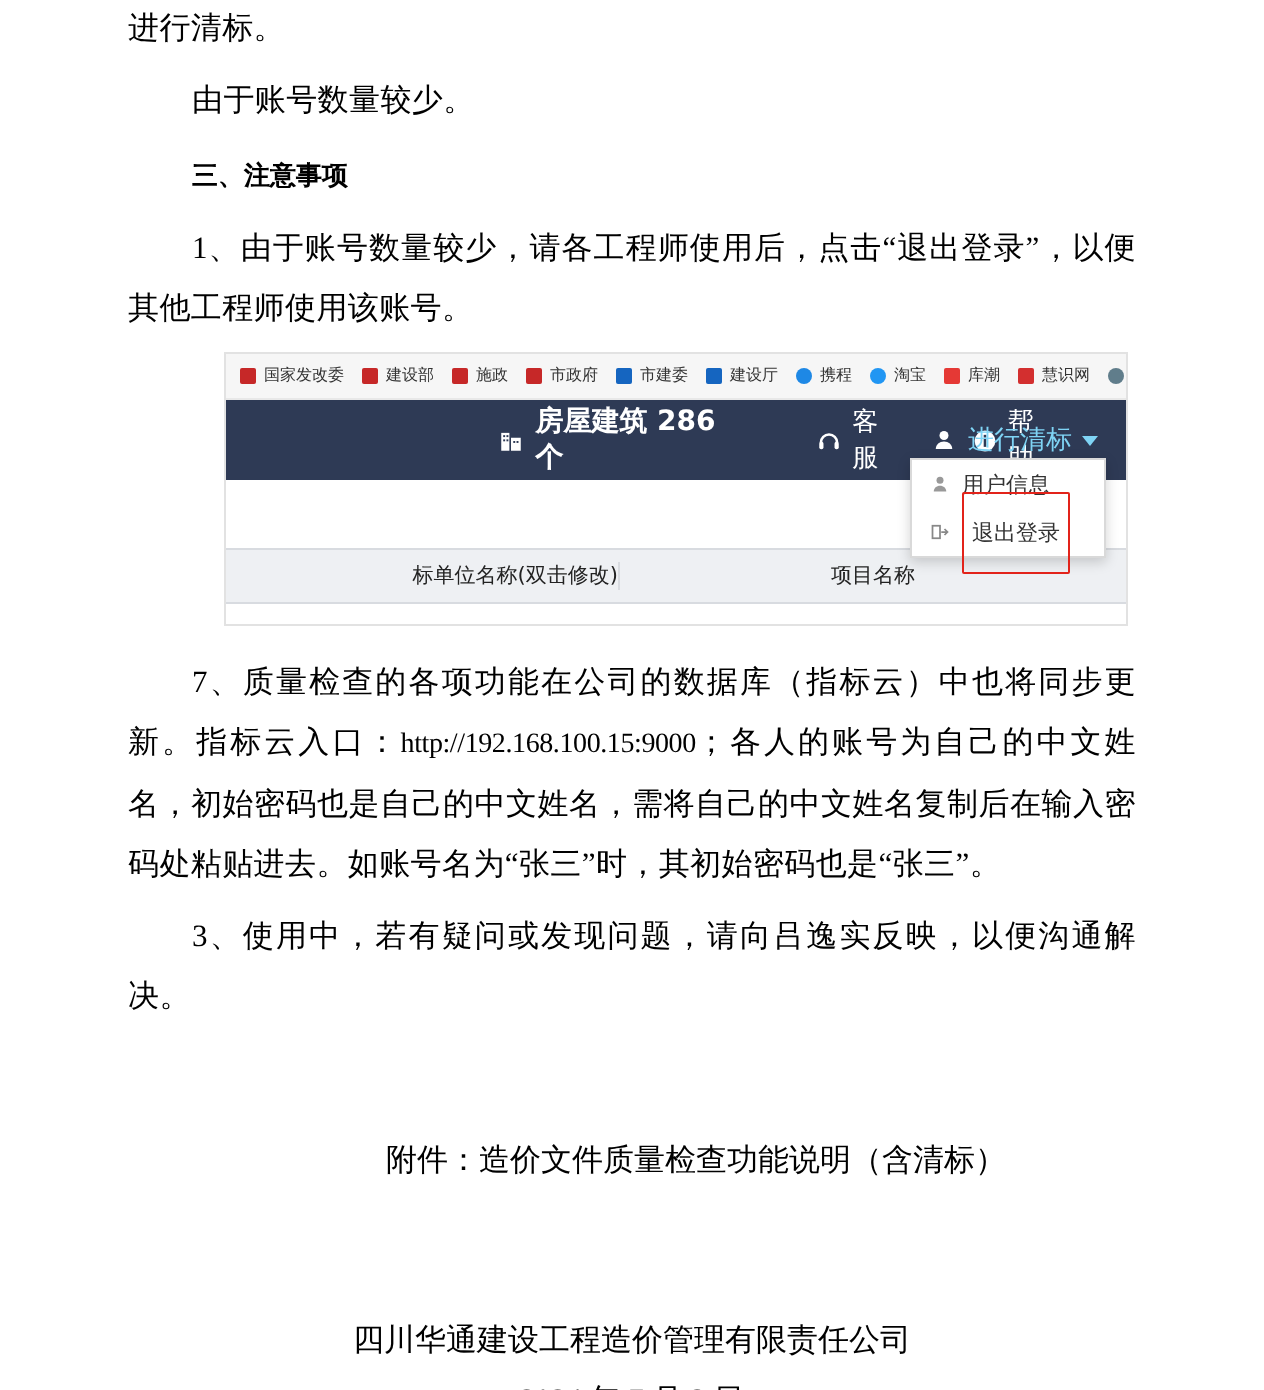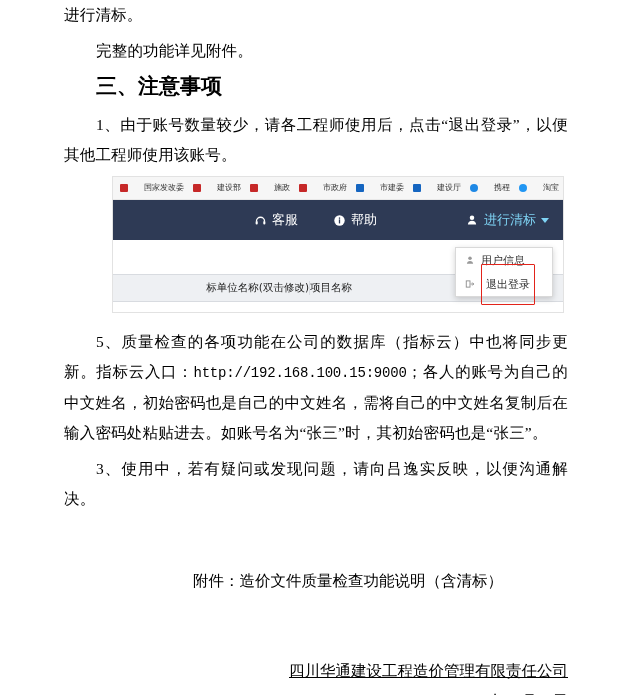--- a/index.html
+++ b/index.html
@@ -27,28 +27,28 @@
     font-size: 15.5px;
     line-height: 30px;
     letter-spacing: 0.2px;
     text-align: justify;
   }
   p.indent {
     text-indent: 32px;
   }
   .heading {
     margin: 0;
-    font-size: 21px;
+    font-size: 13px;
     line-height: 32px;
     font-weight: bold;
     text-indent: 32px;
-    font-family: Liberation Mono, monospace;
+    font-family: Liberation Serif, serif;
   }
   .mono {
-    font-family: Liberation Mono, monospace;
+    font-family: Liberation Serif, serif;
     font-size: 14px;
     letter-spacing: -0.2px;
   }
   .spacer-6 { height: 6px; }
   .spacer-10 { height: 10px; }
   .spacer-22 { height: 22px; }
   .spacer-30 { height: 30px; }
 
   
   .figure {
@@ -69,21 +69,21 @@
     border-bottom: 1px solid #e8e8e8;
     font-family: "DejaVu Sans", "Liberation Sans", sans-serif;
     font-size: 8px;
     color: #333;
     white-space: nowrap;
     overflow: hidden;
   }
   .bm {
     display: flex;
     align-items: center;
-    gap: 16px;
+    gap: 4px;
     flex: 0 0 auto;
   }
   .bm .fav {
     width: 8px;
     height: 8px;
     border-radius: 1px;
     display: inline-block;
     flex: 0 0 auto;
   }
   .bm .fav.sq { border-radius: 1px; }
@@ -146,29 +146,29 @@
     font-size: 10.5px;
     color: #222;
   }
   .th1 {
     width: 196px;
     text-align: right;
     border-right: 1px solid #d8dbe0;
   }
   .th2 {
     flex: 1;
-    text-align: left;
+    text-align: center;
   }
   .fig-bottom-pad { height: 10px; background: #fff; }
 
   
   .dropdown {
     position: absolute;
     right: 10px;
-    top: 70px;
+    top: 52px;
     width: 96px;
     background: #ffffff;
     border: 1px solid #d9d9d9;
     box-shadow: 0 2px 6px rgba(0,0,0,0.18);
     font-family: "DejaVu Sans", "Liberation Sans", sans-serif;
     z-index: 5;
   }
   .dd-item {
     display: flex;
     align-items: center;
@@ -187,44 +187,43 @@
     color: #888;
   }
   .dd-item.highlight .dd-inner {
     border: 1.5px solid #e2231a;
     padding: 12px 4px;
     line-height: 15px;
     border-radius: 1px;
   }
 
   .sig {
-    text-align: right;
+    text-align: center;
     font-size: 15.5px;
     line-height: 30px;
     margin: 0;
-    text-decoration: underline;
   }
   .attach {
     font-size: 15.5px;
     line-height: 30px;
     margin: 0;
     text-indent: 64px;
     text-align: center;
   }
 </style>
 </head>
 <body>
 
 <div class="page">
 
   <p class="body-text">进行清标。</p>
 
   <div class="spacer-6"></div>
 
-  <p class="body-text indent">完整的功能详见附件。</p>
+  <p class="body-text indent">由于账号数量较少。</p>
 
   <div class="spacer-6"></div>
 
   <p class="heading">三、注意事项</p>
 
   <div class="spacer-6"></div>
 
   <p class="body-text indent">1、由于账号数量较少，请各工程师使用后，点击“退出登录”，以便其他工程师使用该账号。</p>
 
   <div class="figure">
@@ -272,20 +271,35 @@
         </span>
       <span class="bm">
           <span class="fav rd" style="background:#607d8b"></span>
           <span class="bm-label">RICS</span>
         </span>
     </div>
 
     <div class="app-bar">
       <span class="left-pad"></span>
 
+      <span class="app-item strong">
+        <span class="app-icon">
+          <svg width="13" height="13" viewBox="0 0 16 16">
+              <rect x="2" y="3" width="5" height="11" fill="#ffffff"></rect>
+              <rect x="8" y="6" width="6" height="8" fill="#ffffff"></rect>
+              <rect x="3.2" y="4.4" width="1.2" height="1.2" fill="#2e3a55"></rect>
+              <rect x="5.2" y="4.4" width="1.2" height="1.2" fill="#2e3a55"></rect>
+              <rect x="3.2" y="7" width="1.2" height="1.2" fill="#2e3a55"></rect>
+              <rect x="5.2" y="7" width="1.2" height="1.2" fill="#2e3a55"></rect>
+              <rect x="9.4" y="8" width="1.2" height="1.2" fill="#2e3a55"></rect>
+              <rect x="11.4" y="8" width="1.2" height="1.2" fill="#2e3a55"></rect>
+            </svg>
+        </span>
+        <span>房屋建筑 286 个</span>
+      </span>
 
       <span class="app-item">
         <span class="app-icon">
           <svg width="13" height="13" viewBox="0 0 16 16">
               <path d="M3 9a5 5 0 0 1 10 0" stroke="#ffffff" stroke-width="1.6" fill="none"></path>
               <rect x="2" y="8.5" width="2.6" height="4.5" rx="1.2" fill="#ffffff"></rect>
               <rect x="11.4" y="8.5" width="2.6" height="4.5" rx="1.2" fill="#ffffff"></rect>
             </svg>
         </span>
         <span>客服</span>
@@ -340,21 +354,21 @@
               <path d="M9 8h5M11.6 5.6L14 8l-2.4 2.4" stroke="#888" stroke-width="1.4" fill="none"></path>
             </svg>
         </span>
         <span class="dd-inner">退出登录</span>
       </div>
     </div>
   </div>
 
   <div class="spacer-10"></div>
 
-  <p class="body-text indent"><span>5、质量检查的各项功能在公司的数据库（指标云）中也将同步更新。指标云入口：</span><span class="mono">http://192.168.100.15:9000</span><span>；各人的账号为自己的中文姓名，初始密码也是自己的中文姓名，需将自己的中文姓名复制后在输入密码处粘贴进去。如账号名为“张三”时，其初始密码也是“张三”。</span></p>
+  <p class="body-text indent"><span>7、质量检查的各项功能在公司的数据库（指标云）中也将同步更新。指标云入口：</span><span class="mono">http://192.168.100.15:9000</span><span>；各人的账号为自己的中文姓名，初始密码也是自己的中文姓名，需将自己的中文姓名复制后在输入密码处粘贴进去。如账号名为“张三”时，其初始密码也是“张三”。</span></p>
 
   <div class="spacer-6"></div>
 
   <p class="body-text indent">3、使用中，若有疑问或发现问题，请向吕逸实反映，以便沟通解决。</p>
 
   <div class="spacer-30"></div>
   <div class="spacer-22"></div>
 
   <p class="attach">附件：造价文件质量检查功能说明（含清标）</p>
 

